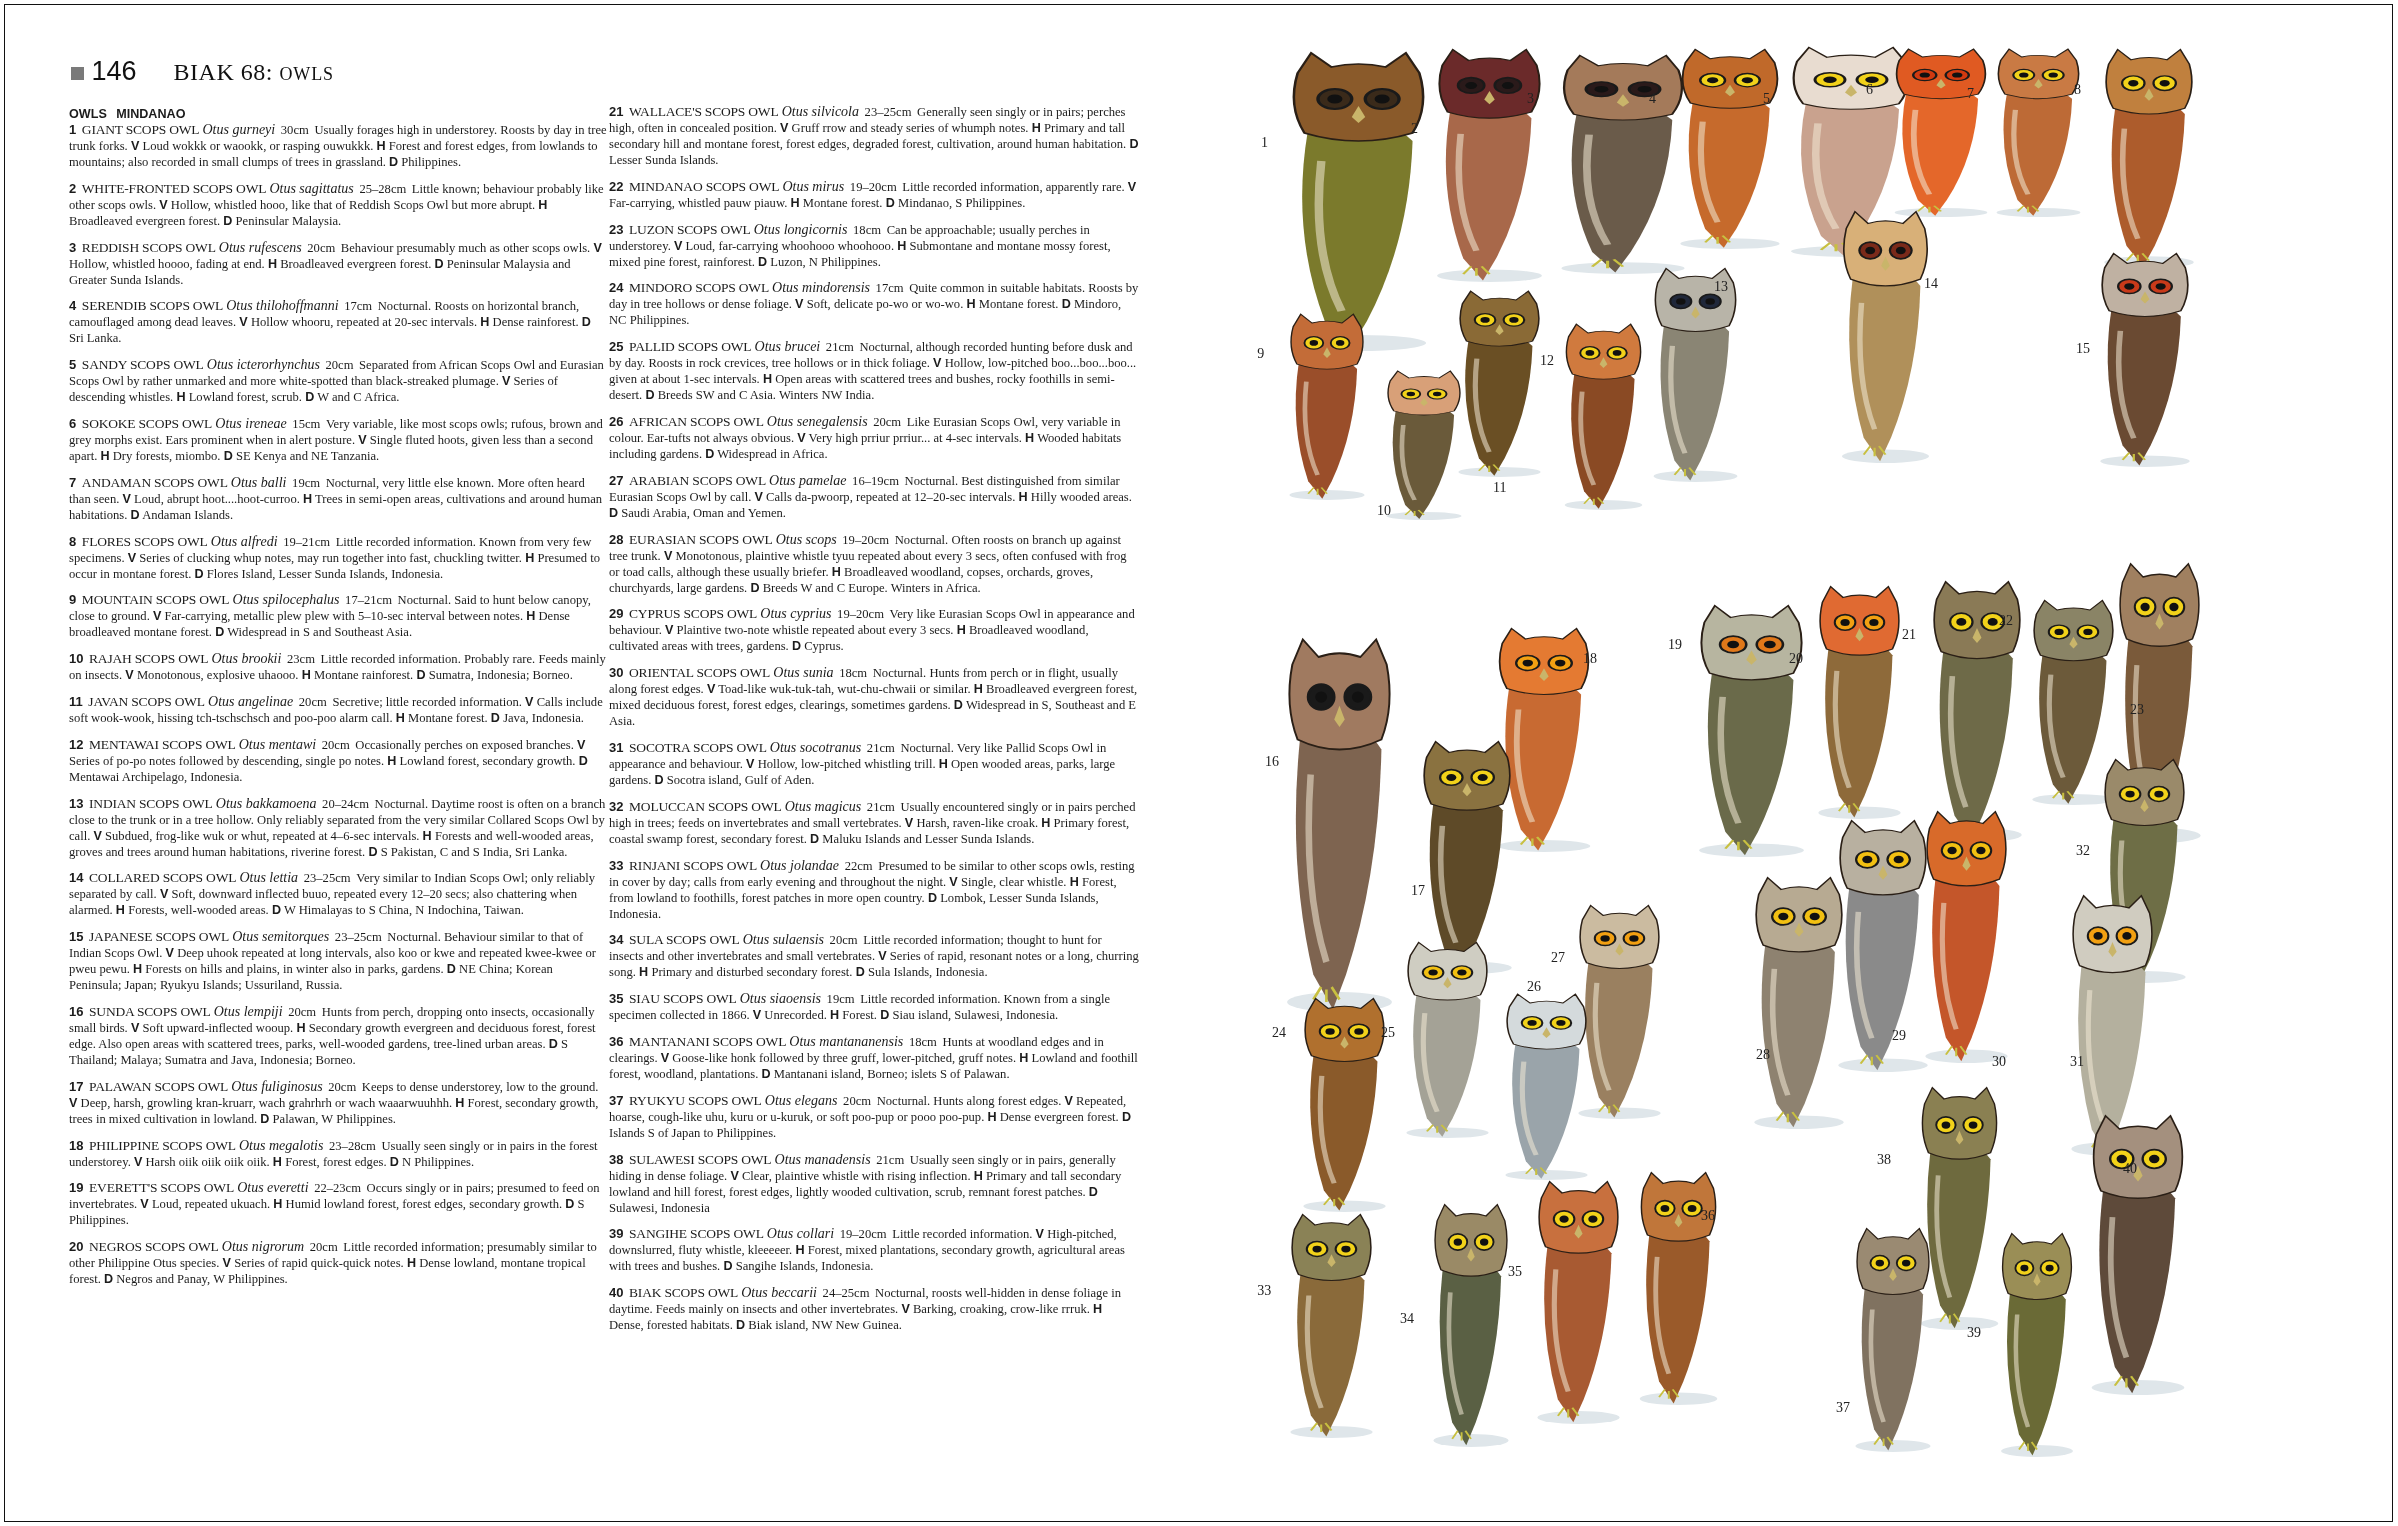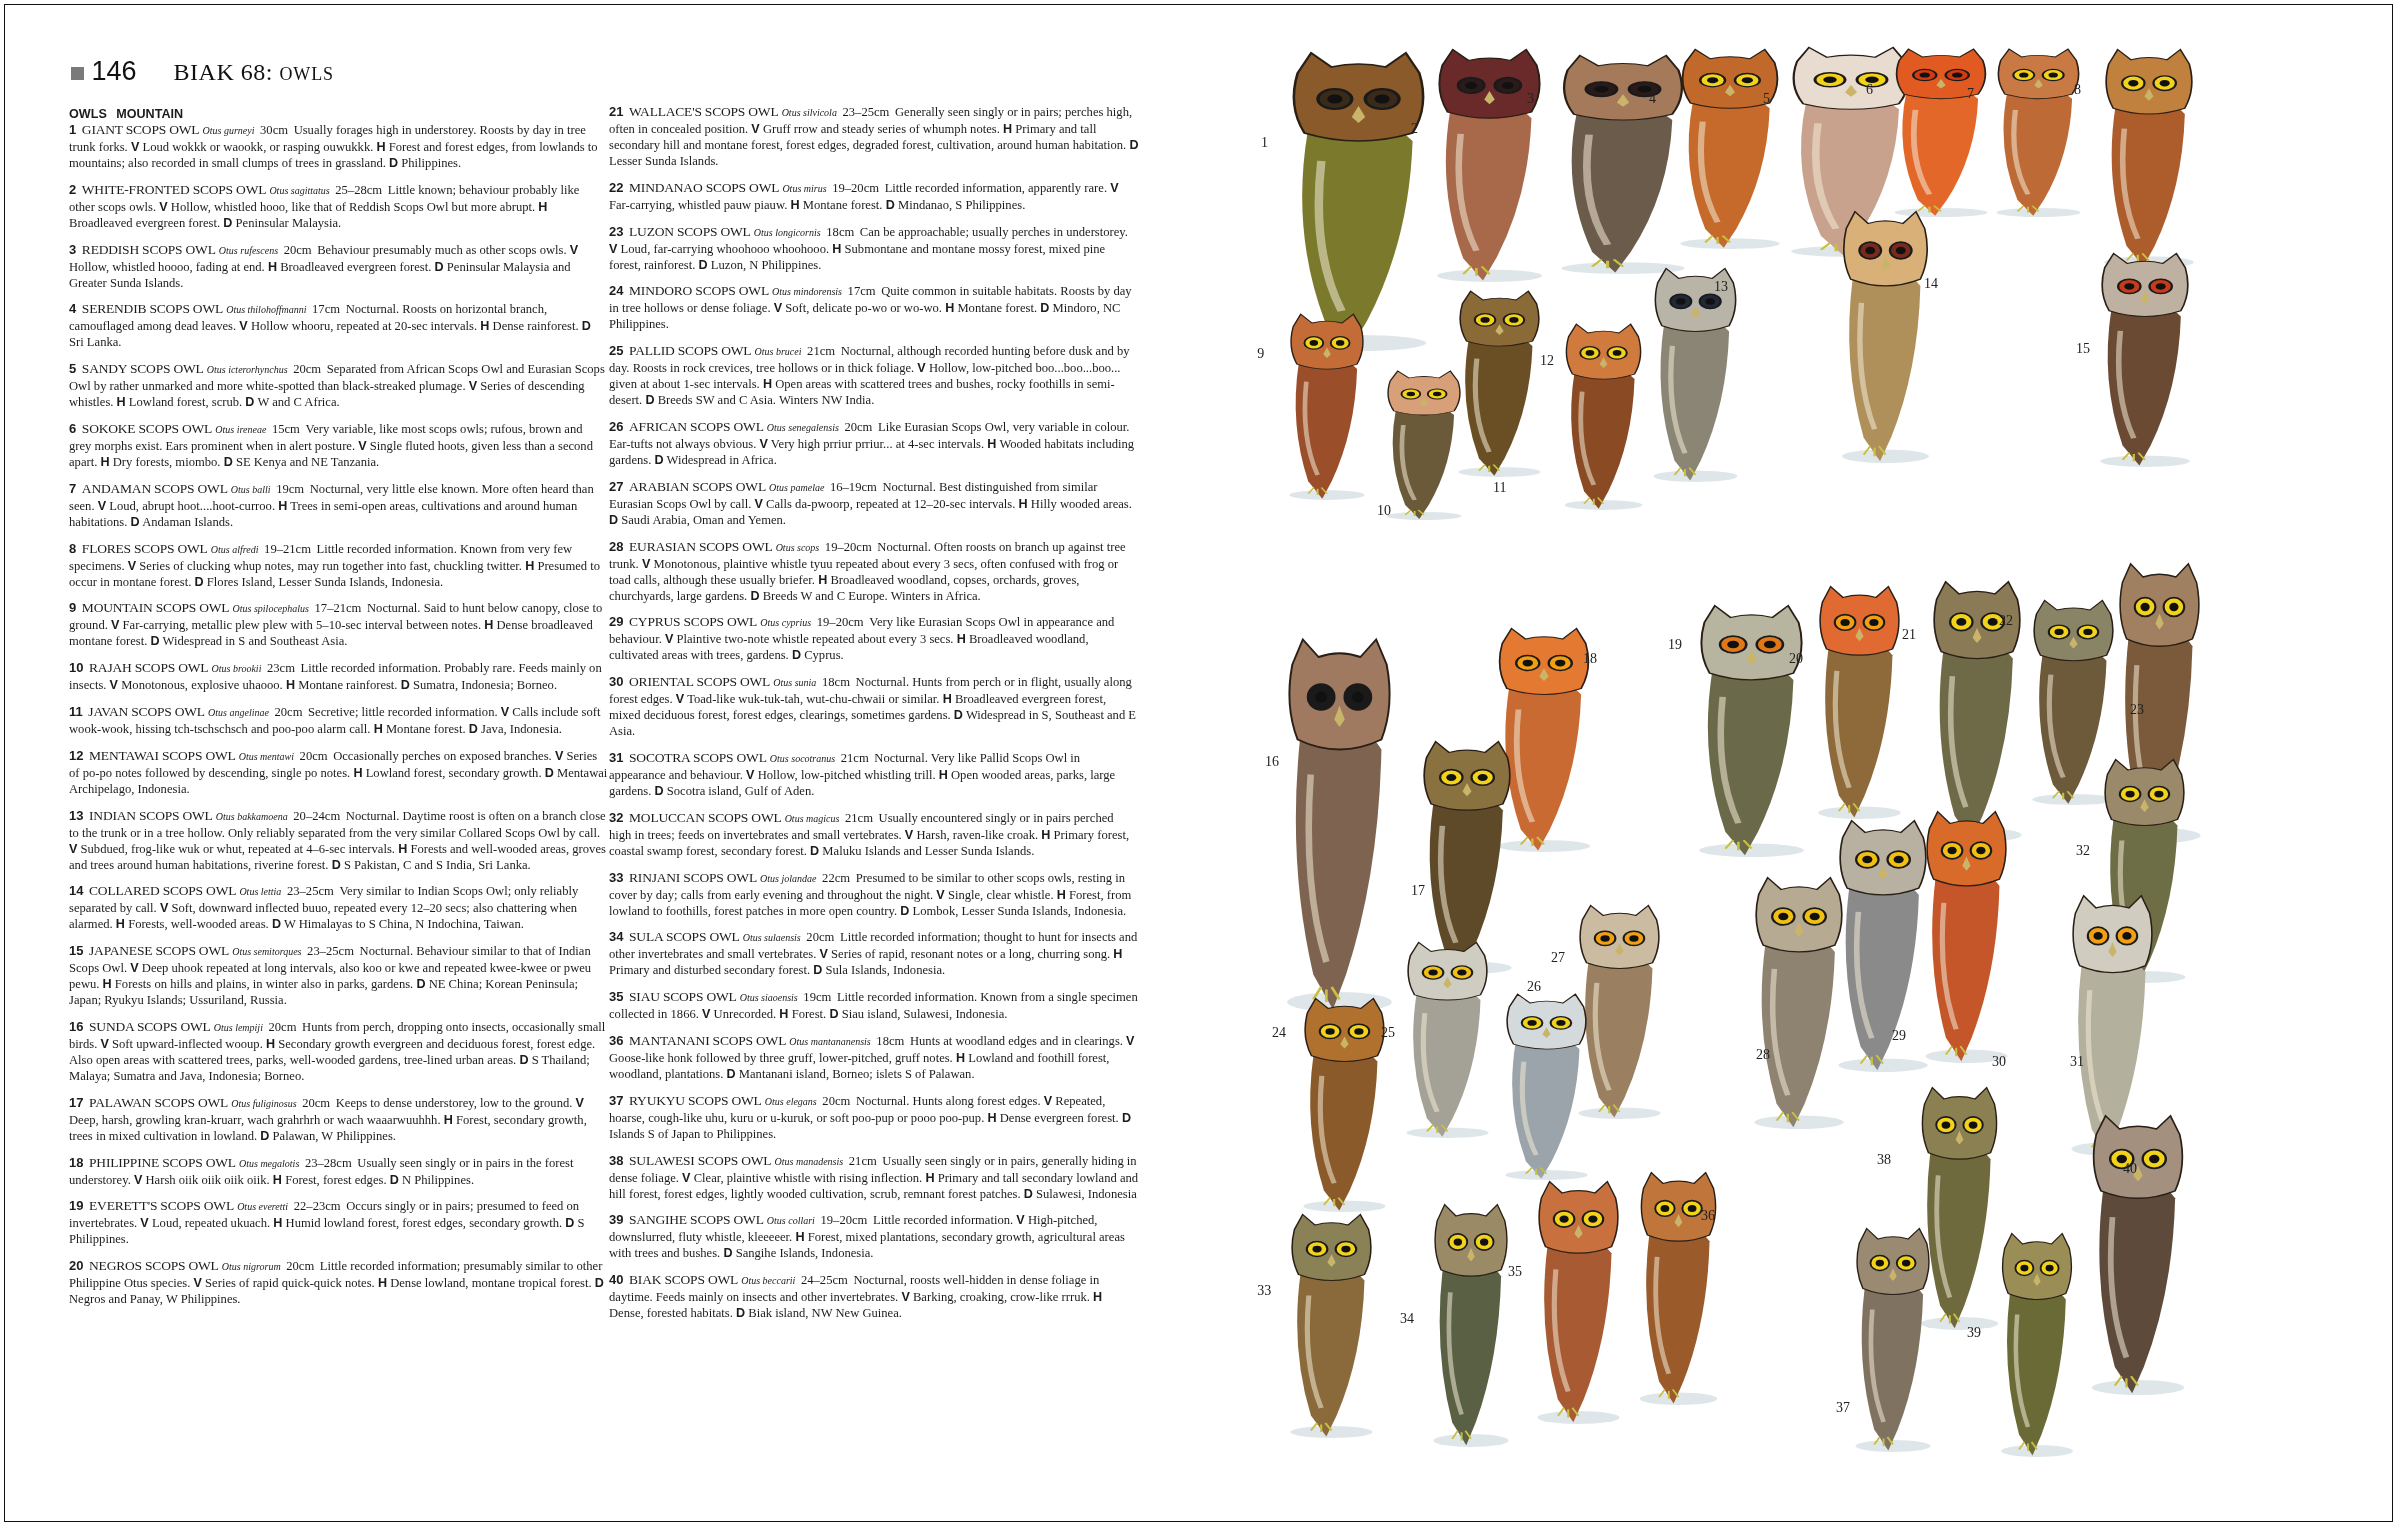--- a/index.html
+++ b/index.html
@@ -11,41 +11,41 @@
   .plate-title { font-family:"Liberation Serif", serif; font-size:24px; letter-spacing:0.5px; color:#111; }
   .plate-title .sc { font-size:18px; text-transform:uppercase; letter-spacing:0.9px; }
   .col { position:absolute; top:106px; width:539px; font-size:12.6px; line-height:16px; color:#1c1c1c; }
   .col1 { left:69px; }
   .col2 { left:609px; width:530px; top:104px; }
   .family { font-family:"Liberation Sans", sans-serif; font-weight:bold; font-size:12.6px; margin:0; }
   .family span + span { margin-left:9.4px; }
   .entry { margin:0 0 10.8px 0; }
   .num { font-family:"Liberation Sans", sans-serif; font-weight:bold; font-size:13px; margin-right:5.6px; }
   .cname { font-size:13.5px; letter-spacing:-0.2px; }
-  .sci { font-style:italic; font-size:10px;text-align:right; }
+  .sci { font-style:italic; font-size:14px;text-align:right; }
   .size { margin-left:5.6px; margin-right:5.6px; }
   .k { font-family:"Liberation Sans", sans-serif; font-weight:bold; font-size:12.6px; }
   .plate { position:absolute; left:1246px; top:37px; width:1124px; height:1443px; }
   .owl { position:absolute; }
   .owl svg { display:block; width:100%; height:100%; }
   .lbl { position:absolute; font-family:"Liberation Serif", serif; font-size:14px; color:#222; }
 </style>
 </head>
 <body>
 
 <div class="frame"></div>
 
 <div class="page-header">
   <span class="folio-square"></span>
   <span class="folio">146</span>
   <span class="plate-title"><span>BIAK 68:</span> <span class="sc">owls</span></span>
 </div>
 
 <div class="col col1" id="col1">
-  <p class="family"><span>OWLS</span><span>MOUNTAIN</span></p>
+  <p class="family"><span>OWLS</span><span>MINDANAO</span></p>
 <p class="entry"><span class="num">1</span><span class="cname">GIANT SCOPS OWL</span> <span class="sci">Otus gurneyi</span><span class="size">30cm</span><span class="desc">Usually forages high in understorey. Roosts by day in tree trunk forks.</span> <span class="k">V</span> <span class="v">Loud wokkk or waookk, or rasping ouwukkk.</span> <span class="k">H</span> <span class="h">Forest and forest edges, from lowlands to mountains; also recorded in small clumps of trees in grassland.</span> <span class="k">D</span> <span class="d">Philippines.</span></p>
     <p class="entry"><span class="num">2</span><span class="cname">WHITE-FRONTED SCOPS OWL</span> <span class="sci">Otus sagittatus</span><span class="size">25–28cm</span><span class="desc">Little known; behaviour probably like other scops owls.</span> <span class="k">V</span> <span class="v">Hollow, whistled hooo, like that of Reddish Scops Owl but more abrupt.</span> <span class="k">H</span> <span class="h">Broadleaved evergreen forest.</span> <span class="k">D</span> <span class="d">Peninsular Malaysia.</span></p>
     <p class="entry"><span class="num">3</span><span class="cname">REDDISH SCOPS OWL</span> <span class="sci">Otus rufescens</span><span class="size">20cm</span><span class="desc">Behaviour presumably much as other scops owls.</span> <span class="k">V</span> <span class="v">Hollow, whistled hoooo, fading at end.</span> <span class="k">H</span> <span class="h">Broadleaved evergreen forest.</span> <span class="k">D</span> <span class="d">Peninsular Malaysia and Greater Sunda Islands.</span></p>
     <p class="entry"><span class="num">4</span><span class="cname">SERENDIB SCOPS OWL</span> <span class="sci">Otus thilohoffmanni</span><span class="size">17cm</span><span class="desc">Nocturnal. Roosts on horizontal branch, camouflaged among dead leaves.</span> <span class="k">V</span> <span class="v">Hollow whooru, repeated at 20-sec intervals.</span> <span class="k">H</span> <span class="h">Dense rainforest.</span> <span class="k">D</span> <span class="d">Sri Lanka.</span></p>
     <p class="entry"><span class="num">5</span><span class="cname">SANDY SCOPS OWL</span> <span class="sci">Otus icterorhynchus</span><span class="size">20cm</span><span class="desc">Separated from African Scops Owl and Eurasian Scops Owl by rather unmarked and more white-spotted than black-streaked plumage.</span> <span class="k">V</span> <span class="v">Series of descending whistles.</span> <span class="k">H</span> <span class="h">Lowland forest, scrub.</span> <span class="k">D</span> <span class="d">W and C Africa.</span></p>
     <p class="entry"><span class="num">6</span><span class="cname">SOKOKE SCOPS OWL</span> <span class="sci">Otus ireneae</span><span class="size">15cm</span><span class="desc">Very variable, like most scops owls; rufous, brown and grey morphs exist. Ears prominent when in alert posture.</span> <span class="k">V</span> <span class="v">Single fluted hoots, given less than a second apart.</span> <span class="k">H</span> <span class="h">Dry forests, miombo.</span> <span class="k">D</span> <span class="d">SE Kenya and NE Tanzania.</span></p>
     <p class="entry"><span class="num">7</span><span class="cname">ANDAMAN SCOPS OWL</span> <span class="sci">Otus balli</span><span class="size">19cm</span><span class="desc">Nocturnal, very little else known. More often heard than seen.</span> <span class="k">V</span> <span class="v">Loud, abrupt hoot....hoot-curroo.</span> <span class="k">H</span> <span class="h">Trees in semi-open areas, cultivations and around human habitations.</span> <span class="k">D</span> <span class="d">Andaman Islands.</span></p>
     <p class="entry"><span class="num">8</span><span class="cname">FLORES SCOPS OWL</span> <span class="sci">Otus alfredi</span><span class="size">19–21cm</span><span class="desc">Little recorded information. Known from very few specimens.</span> <span class="k">V</span> <span class="v">Series of clucking whup notes, may run together into fast, chuckling twitter.</span> <span class="k">H</span> <span class="h">Presumed to occur in montane forest.</span> <span class="k">D</span> <span class="d">Flores Island, Lesser Sunda Islands, Indonesia.</span></p>
     <p class="entry"><span class="num">9</span><span class="cname">MOUNTAIN SCOPS OWL</span> <span class="sci">Otus spilocephalus</span><span class="size">17–21cm</span><span class="desc">Nocturnal. Said to hunt below canopy, close to ground.</span> <span class="k">V</span> <span class="v">Far-carrying, metallic plew plew with 5–10-sec interval between notes.</span> <span class="k">H</span> <span class="h">Dense broadleaved montane forest.</span> <span class="k">D</span> <span class="d">Widespread in S and Southeast Asia.</span></p>
     <p class="entry"><span class="num">10</span><span class="cname">RAJAH SCOPS OWL</span> <span class="sci">Otus brookii</span><span class="size">23cm</span><span class="desc">Little recorded information. Probably rare. Feeds mainly on insects.</span> <span class="k">V</span> <span class="v">Monotonous, explosive uhaooo.</span> <span class="k">H</span> <span class="h">Montane rainforest.</span> <span class="k">D</span> <span class="d">Sumatra, Indonesia; Borneo.</span></p>

